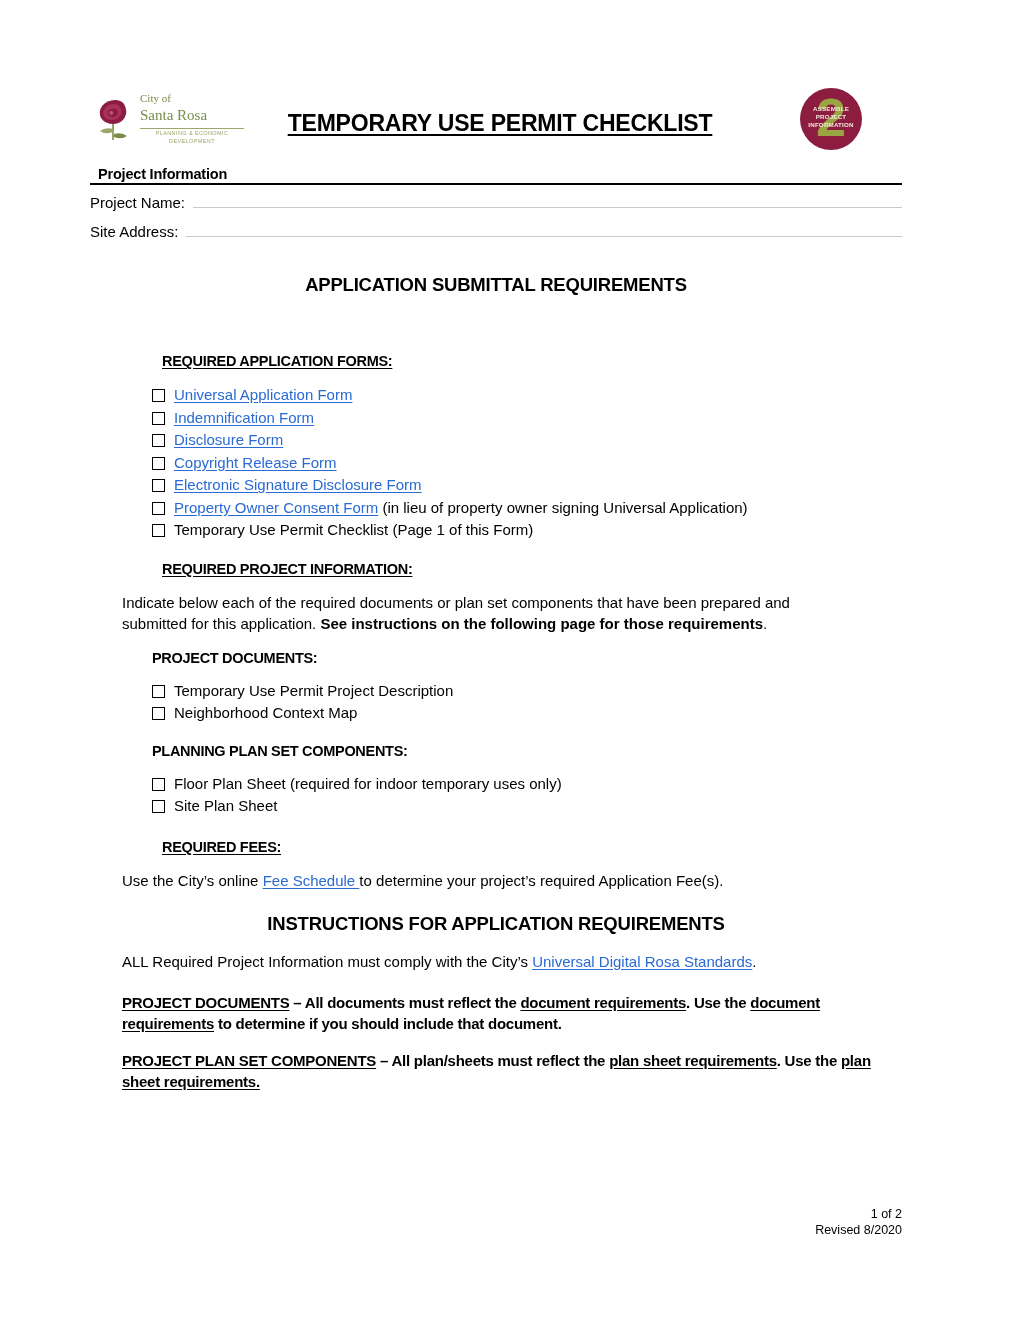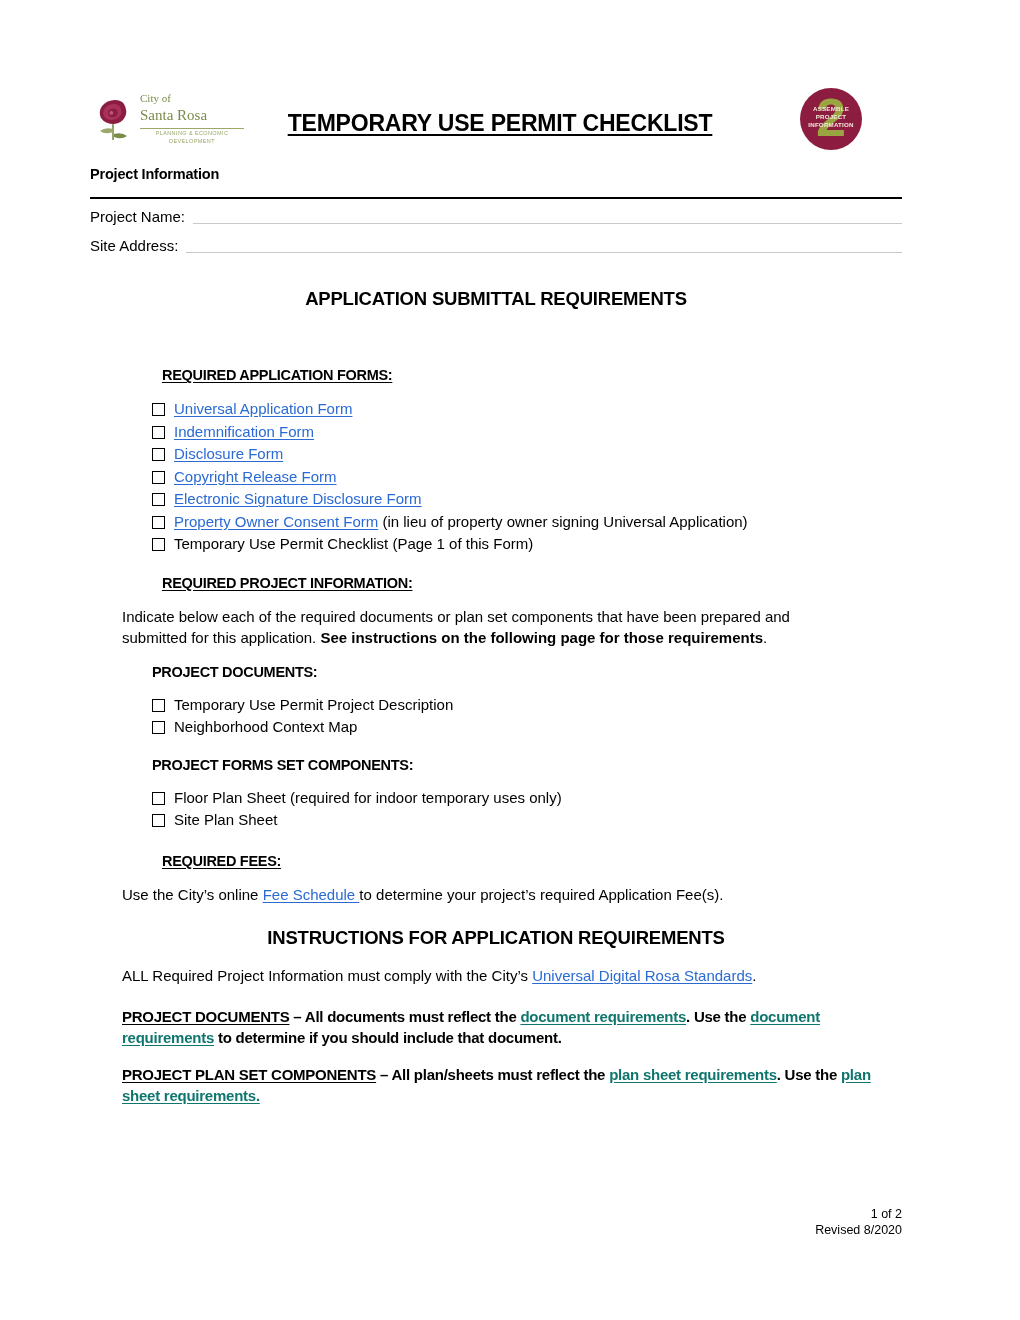--- a/index.html
+++ b/index.html
@@ -128,31 +128,32 @@
     font-weight: bold;
     color: #f2e9d8;
     letter-spacing: 0.2px;
   }
 
   
   .section-label {
     font-size: 14.5px;
     font-weight: bold;
     letter-spacing: -0.2px;
-    padding-bottom: 15px;
+    padding-bottom: 1px;
+    margin-left: 8px;
   }
   .thick-rule {
     height: 2.2px;
     background: #000000;
     width: 100%;
     margin-bottom: 9px;
   }
   .field-row {
     display: flex;
-    align-items: center;
+    align-items: flex-start;
     margin-bottom: 12px;
   }
   .field-label {
     font-size: 15px;
     white-space: nowrap;
     padding-right: 8px;
   }
   .field-line {
     flex: 1;
     height: 13px;
@@ -204,21 +205,21 @@
   }
   .check-text { white-space: nowrap; }
 
   .link {
     color: #2a6ad4;
     text-decoration: underline;
     text-underline-offset: 1.5px;
     text-align: right;
   }
   .link-dark {
-    color: #0f766e;
+    color: #000000;
     text-decoration: underline;
     text-underline-offset: 1.5px;
   }
 
   .body-text {
     font-size: 15px;
     line-height: 21px;
   }
   .bold { font-weight: bold; }
 
@@ -361,21 +362,21 @@
           <li class="check-item">
             <span class="checkbox"></span>
             <span class="check-text">Neighborhood Context Map</span>
           </li>
         </ul>
       </div>
 
       
       <div style="height:18px"></div>
       <div style="padding-left:30px">
-        <div class="sub-head">PROJECT FORMS SET COMPONENTS:</div>
+        <div class="sub-head">PLANNING PLAN SET COMPONENTS:</div>
         <div style="height:14px"></div>
         <ul class="check-list">
           <li class="check-item">
             <span class="checkbox"></span>
             <span class="check-text">Floor Plan Sheet (required for indoor temporary uses only)</span>
           </li>
           <li class="check-item">
             <span class="checkbox"></span>
             <span class="check-text">Site Plan Sheet</span>
           </li>

